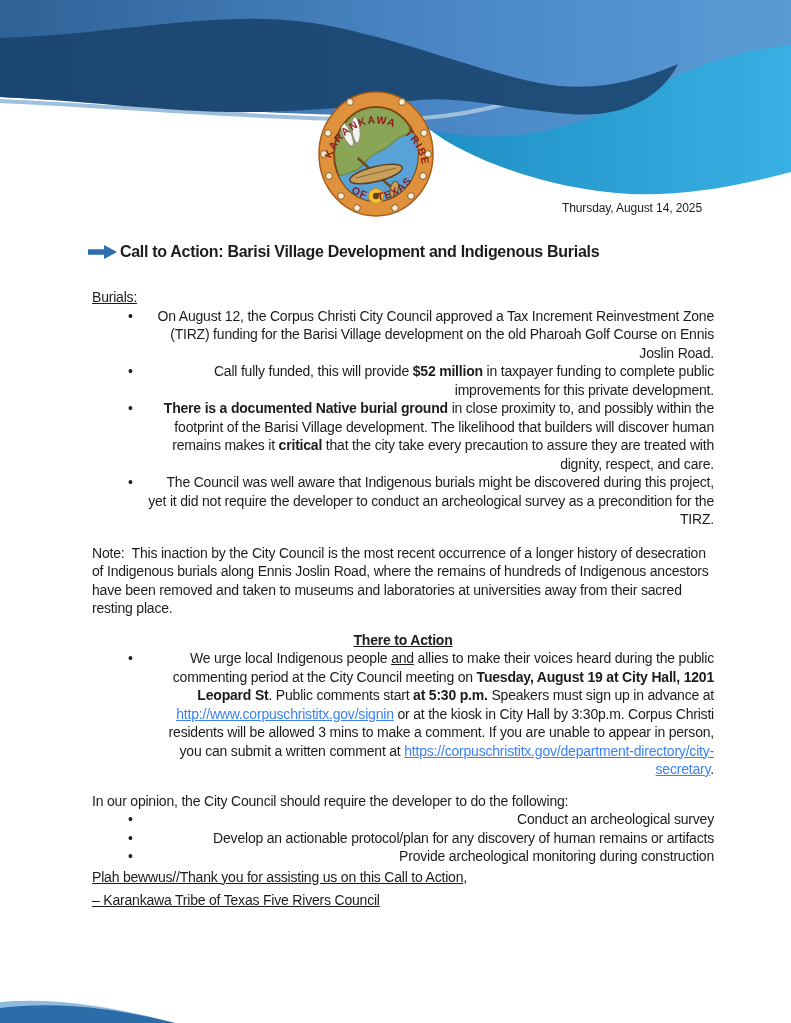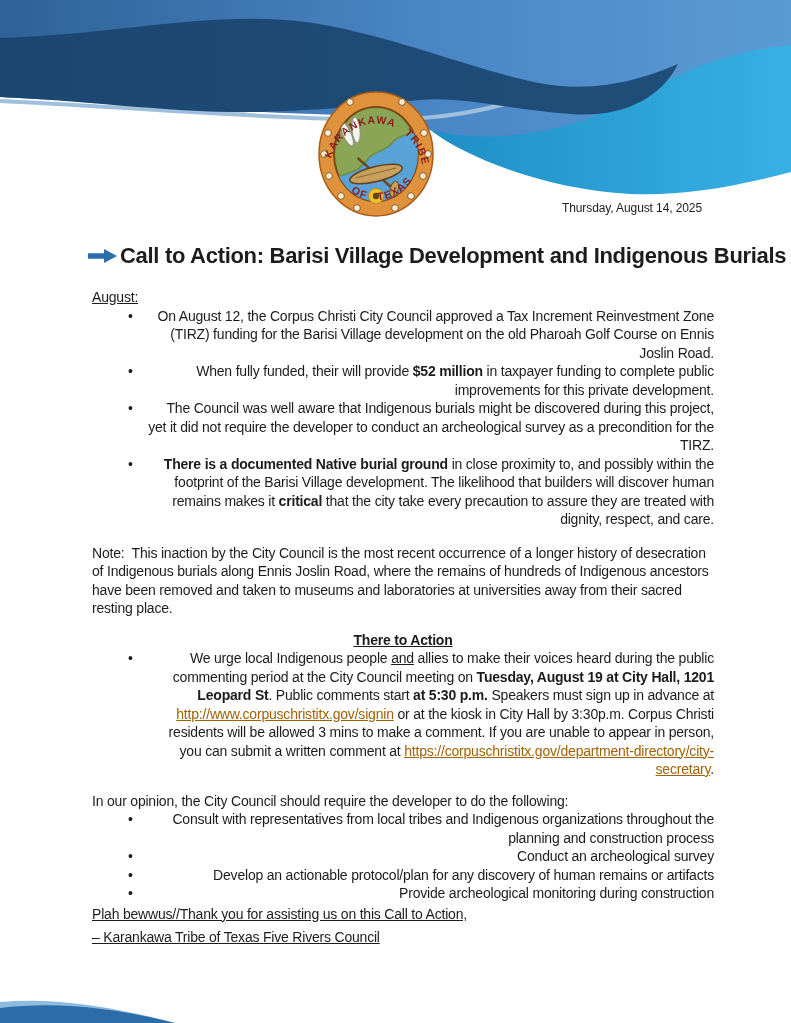--- a/index.html
+++ b/index.html
@@ -6,29 +6,29 @@
   .page{
     position:relative;width:791px;height:1023px;background:#ffffff;
     font-family:"Liberation Sans",sans-serif;color:#1c1c1c;overflow:hidden;
     margin:0 auto;
   }
   .hdr-svg{position:absolute;top:0;left:0;display:block;}
   .seal{position:absolute;left:317px;top:90px;}
   .date{position:absolute;top:201px;right:89px;font-size:12px;letter-spacing:-0.1px;}
   .title-row{position:absolute;top:243px;left:88px;display:flex;align-items:center;gap:1px;}
   .title-row .arrow{flex:0 0 auto;margin-right:1px;}
-  .title-text{font-size:22px;font-weight:bold;letter-spacing:-0.3px;white-space:nowrap;}
+  .title-text{font-size:16px;font-weight:bold;letter-spacing:-0.3px;white-space:nowrap;}
   .content{position:absolute;top:288px;left:92px;width:622px;font-size:14px;line-height:18.5px;letter-spacing:-0.2px;}
   .sec-head{text-decoration:underline;}
   ul{list-style:none;margin:0;padding:0;text-align:right;}
   li{position:relative;padding-left:54px;}
   li::before{content:"\2022";position:absolute;left:36px;top:0;}
   .b{font-weight:bold;}
   .u{text-decoration:underline;}
-  a.doclink{color:#a16207;text-decoration:underline;cursor:pointer;}
+  a.doclink{color:#3b82f6;text-decoration:underline;cursor:pointer;}
   .note{margin-top:15px;}
   .cta-head{margin-top:13px;text-align:center;font-weight:bold;text-decoration:underline;}
   .op-intro{margin-top:13px;}
   .closing{margin-top:0;line-height:23px;text-decoration:underline;}
   .ftr-svg{position:absolute;left:0;bottom:0;display:block;}
 </style>
 </head>
 <body>
 
 <div class="page">
@@ -109,38 +109,37 @@
 
   <div class="title-row">
     <svg class="arrow" width="30" height="14" viewBox="0 0 30 14" aria-hidden="true">
       <path d="M0,4.2 H16 V0 L29,7 L16,14 V9.8 H0 Z" fill="#2d6fae"></path>
     </svg>
     <span class="title-text">Call to Action: Barisi Village Development and Indigenous Burials</span>
   </div>
 
   <div class="content">
 
-    <div class="sec-head">August:</div>
+    <div class="sec-head">Burials:</div>
     <ul>
       <li><span>On August 12, the Corpus Christi City Council approved a Tax Increment Reinvestment Zone (TIRZ) funding for the Barisi Village development on the old Pharoah Golf Course on Ennis Joslin Road.</span></li>
-      <li><span>When fully funded, their will provide </span><span class="b">$52 million</span><span> in taxpayer funding to complete public improvements for this private development.</span></li>
+      <li><span>Call fully funded, this will provide </span><span class="b">$52 million</span><span> in taxpayer funding to complete public improvements for this private development.</span></li>
+      <li><span class="b">There is a documented Native burial ground</span><span> in close proximity to, and possibly within the footprint of the Barisi Village development. The likelihood that builders will discover human remains makes it </span><span class="b">critical</span><span> that the city take every precaution to assure they are treated with dignity, respect, and care.</span></li>
       <li><span>The Council was well aware that Indigenous burials might be discovered during this project, yet it did not require the developer to conduct an archeological survey as a precondition for the TIRZ.</span></li>
-      <li><span class="b">There is a documented Native burial ground</span><span> in close proximity to, and possibly within the footprint of the Barisi Village development. The likelihood that builders will discover human remains makes it </span><span class="b">critical</span><span> that the city take every precaution to assure they are treated with dignity, respect, and care.</span></li>
     </ul>
 
     <div class="note">Note:&nbsp; This inaction by the City Council is the most recent occurrence of a longer history of desecration of Indigenous burials along Ennis Joslin Road, where the remains of hundreds of Indigenous ancestors have been removed and taken to museums and laboratories at universities away from their sacred resting place.</div>
 
     <div class="cta-head">There to Action</div>
     <ul>
       <li><span>We urge local Indigenous people </span><span class="u">and</span><span> allies to make their voices heard during the public commenting period at the City Council meeting on </span><span class="b">Tuesday, August 19 at City Hall, 1201 Leopard St</span><span>. Public comments start </span><span class="b">at 5:30 p.m.</span><span> Speakers must sign up in advance at </span><a href="#" class="doclink">http://www.corpuschristitx.gov/signin</a><span> or at the kiosk in City Hall by 3:30p.m. Corpus Christi residents will be allowed 3 mins to make a comment. If you are unable to appear in person, you can submit a written comment at </span><a href="#" class="doclink">https://corpuschristitx.gov/department-directory/city-secretary</a><span>.</span></li>
     </ul>
 
     <div class="op-intro">In our opinion, the City Council should require the developer to do the following:</div>
     <ul>
-      <li>Consult with representatives from local tribes and Indigenous organizations throughout the planning and construction process</li>
       <li>Conduct an archeological survey</li>
       <li>Develop an actionable protocol/plan for any discovery of human remains or artifacts</li>
       <li>Provide archeological monitoring during construction</li>
     </ul>
 
     <div class="closing">
       <div>Plah bewwus//Thank you for assisting us on this Call to Action,</div>
       <div>– Karankawa Tribe of Texas Five Rivers Council</div>
     </div>
 

